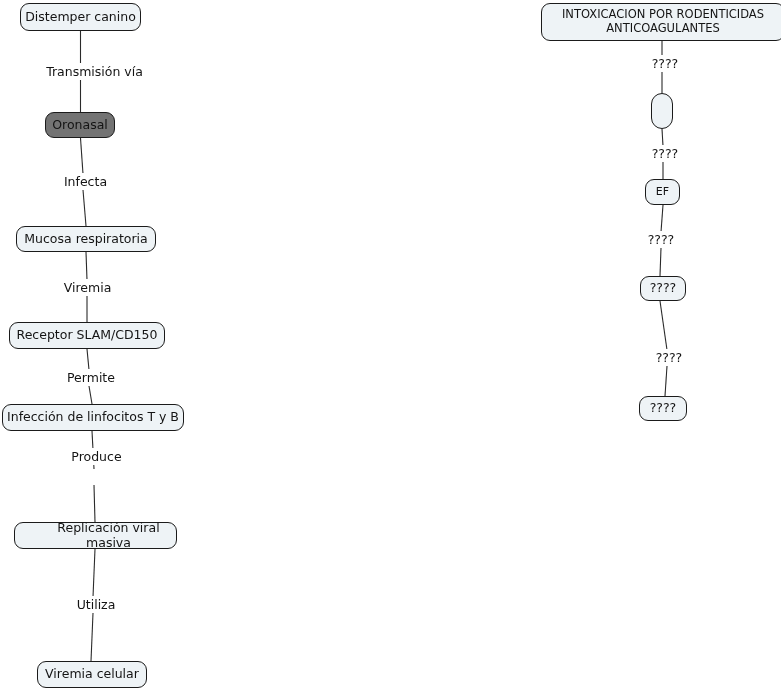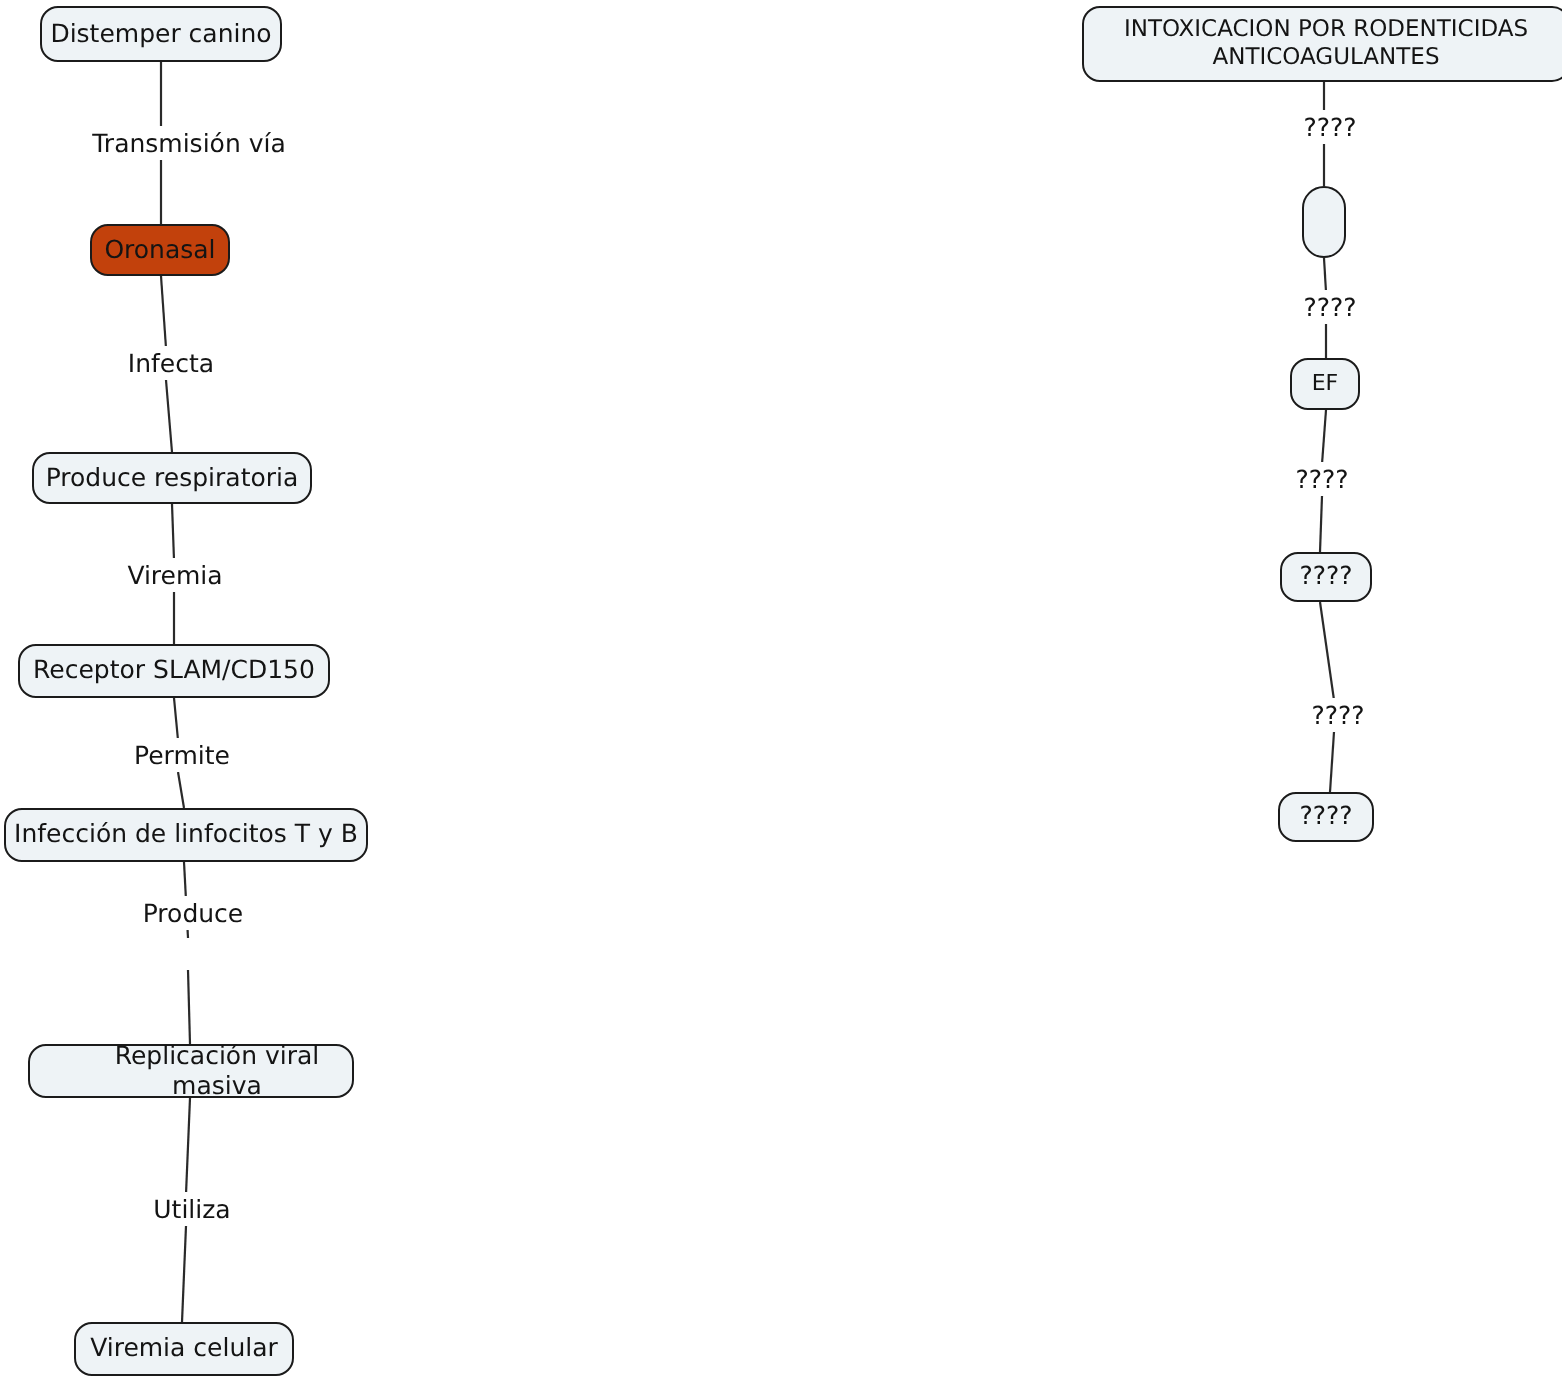--- a/index.html
+++ b/index.html
@@ -64,22 +64,22 @@
       <line x1="662" y1="41" x2="662" y2="56" stroke="#2a2a2a" stroke-width="1.1"></line>
       <line x1="662" y1="72" x2="662" y2="93" stroke="#2a2a2a" stroke-width="1.1"></line>
       <line x1="662" y1="129" x2="663" y2="146" stroke="#2a2a2a" stroke-width="1.1"></line>
       <line x1="663" y1="162" x2="663" y2="179" stroke="#2a2a2a" stroke-width="1.1"></line>
       <line x1="663" y1="205" x2="661" y2="232" stroke="#2a2a2a" stroke-width="1.1"></line>
       <line x1="661" y1="248" x2="660" y2="276" stroke="#2a2a2a" stroke-width="1.1"></line>
       <line x1="660" y1="301" x2="667" y2="350" stroke="#2a2a2a" stroke-width="1.1"></line>
       <line x1="667" y1="366" x2="665" y2="396" stroke="#2a2a2a" stroke-width="1.1"></line>
     </svg>
 <div class="node" style="left: 20px; top: 3px; width: 121px; height: 28px; font-size: 12.5px; background: rgb(238, 243, 246); border-color: rgb(27, 27, 27); color: rgb(20, 20, 20);">Distemper canino</div>
-    <div class="node" style="left: 45px; top: 112px; width: 70px; height: 26px; font-size: 12.5px; background: #c2410c; border-color: rgb(27, 27, 27); color: rgb(20, 20, 20);">Oronasal</div>
-    <div class="node" style="left: 16px; top: 226px; width: 140px; height: 26px; font-size: 12.5px; background: rgb(238, 243, 246); border-color: rgb(27, 27, 27); color: rgb(20, 20, 20);">Produce respiratoria</div>
+    <div class="node" style="left: 45px; top: 112px; width: 70px; height: 26px; font-size: 12.5px; background: #737373; border-color: rgb(27, 27, 27); color: rgb(20, 20, 20);">Oronasal</div>
+    <div class="node" style="left: 16px; top: 226px; width: 140px; height: 26px; font-size: 12.5px; background: rgb(238, 243, 246); border-color: rgb(27, 27, 27); color: rgb(20, 20, 20);">Mucosa respiratoria</div>
     <div class="node" style="left: 9px; top: 322px; width: 156px; height: 27px; font-size: 12.5px; background: rgb(238, 243, 246); border-color: rgb(27, 27, 27); color: rgb(20, 20, 20);">Receptor SLAM/CD150</div>
     <div class="node" style="left: 2px; top: 404px; width: 182px; height: 27px; font-size: 12.5px; background: rgb(238, 243, 246); border-color: rgb(27, 27, 27); color: rgb(20, 20, 20);">Infección de linfocitos T y B</div>
     <div class="node" style="left: 14px; top: 522px; width: 163px; height: 27px; font-size: 12.5px; background: rgb(238, 243, 246); border-color: rgb(27, 27, 27); color: rgb(20, 20, 20); padding-left: 26px;">Replicación viral masiva</div>
     <div class="node" style="left: 37px; top: 661px; width: 110px; height: 27px; font-size: 12.5px; background: rgb(238, 243, 246); border-color: rgb(27, 27, 27); color: rgb(20, 20, 20);">Viremia celular</div>
     <div class="node" style="left: 541px; top: 3px; width: 244px; height: 38px; font-size: 11.5px; background: rgb(238, 243, 246); border-color: rgb(27, 27, 27); color: rgb(20, 20, 20);">INTOXICACION POR RODENTICIDAS
 ANTICOAGULANTES</div>
     <div class="node empty" style="left: 651px; top: 93px; width: 22px; height: 36px; font-size: 12.5px; background: rgb(238, 243, 246); border-color: rgb(27, 27, 27); color: rgb(20, 20, 20);"></div>
     <div class="node" style="left: 645px; top: 179px; width: 35px; height: 26px; font-size: 11px; background: rgb(238, 243, 246); border-color: rgb(27, 27, 27); color: rgb(20, 20, 20);">EF</div>
     <div class="node" style="left: 640px; top: 276px; width: 46px; height: 25px; font-size: 12.5px; background: rgb(238, 243, 246); border-color: rgb(27, 27, 27); color: rgb(20, 20, 20);">????</div>
     <div class="node" style="left: 639px; top: 396px; width: 48px; height: 25px; font-size: 12.5px; background: rgb(238, 243, 246); border-color: rgb(27, 27, 27); color: rgb(20, 20, 20);">????</div>

